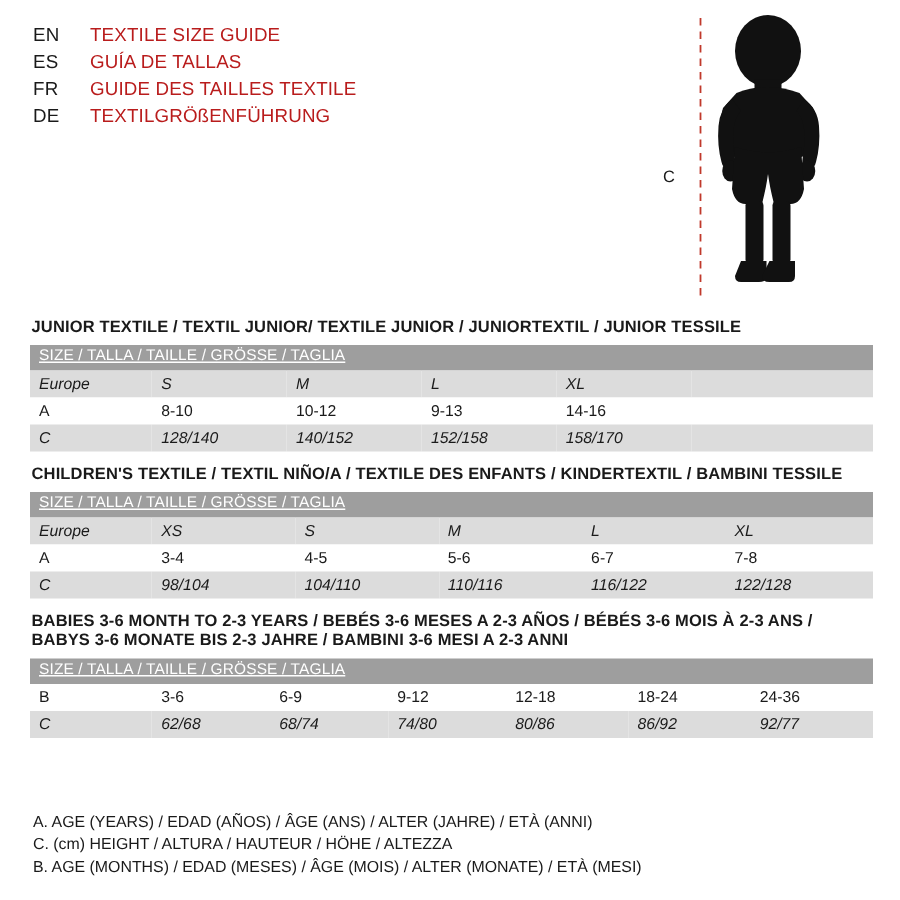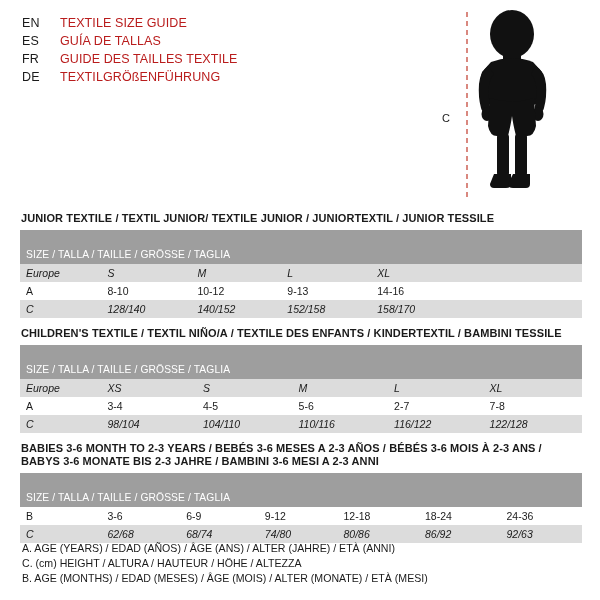--- a/index.html
+++ b/index.html
@@ -94,22 +94,23 @@
     padding: 3px 0 3px 6px;
     vertical-align: middle;
     line-height: 12px;
   }
   tr.head td {
     background: #9e9e9e;
     color: #ffffff;
     font-size: 10.3px;
     font-weight: normal;
     letter-spacing: 0.1px;
-    padding-top: 19px;
+    padding-top: 2px;
     padding-bottom: 3px;
+    text-decoration: underline;
   }
   tr.shaded td {
     background: #dcdcdc;
     font-style: italic;
   }
   tr.plain td {
     background: #ffffff;
   }
   td.first {
     padding-left: 6px;
@@ -251,21 +252,21 @@
             <td>S</td>
             <td>M</td>
             <td>L</td>
             <td>XL</td>
           </tr>
           <tr class="plain">
             <td class="first">A</td>
             <td>3-4</td>
             <td>4-5</td>
             <td>5-6</td>
-            <td>2-7</td>
+            <td>6-7</td>
             <td>7-8</td>
           </tr>
           <tr class="shaded">
             <td class="first">C</td>
             <td>98/104</td>
             <td>104/110</td>
             <td>110/116</td>
             <td>116/122</td>
             <td>122/128</td>
           </tr>
@@ -298,21 +299,21 @@
             <td>18-24</td>
             <td>24-36</td>
           </tr>
           <tr class="shaded">
             <td class="first">C</td>
             <td>62/68</td>
             <td>68/74</td>
             <td>74/80</td>
             <td>80/86</td>
             <td>86/92</td>
-            <td>92/63</td>
+            <td>92/77</td>
           </tr>
         </tbody>
       </table>
     </div>
   </div>
 
   <div class="footnotes">
     <div class="footnote">A. AGE (YEARS) / EDAD (AÑOS) / ÂGE (ANS) / ALTER (JAHRE) / ETÀ (ANNI)</div>
     <div class="footnote">C. (cm) HEIGHT / ALTURA / HAUTEUR / HÖHE / ALTEZZA</div>
     <div class="footnote">B. AGE (MONTHS) / EDAD (MESES) / ÂGE (MOIS) / ALTER (MONATE) / ETÀ (MESI)</div>

